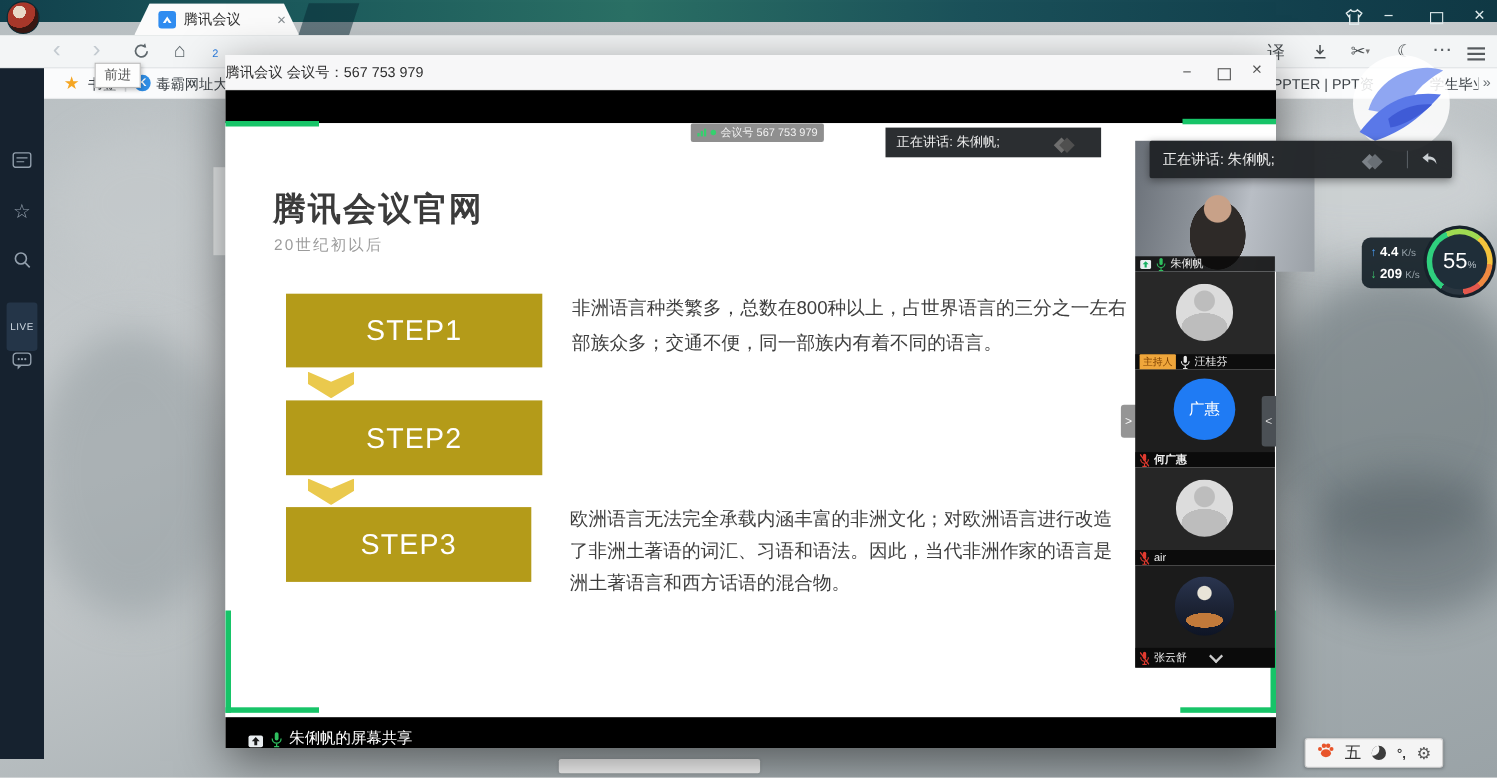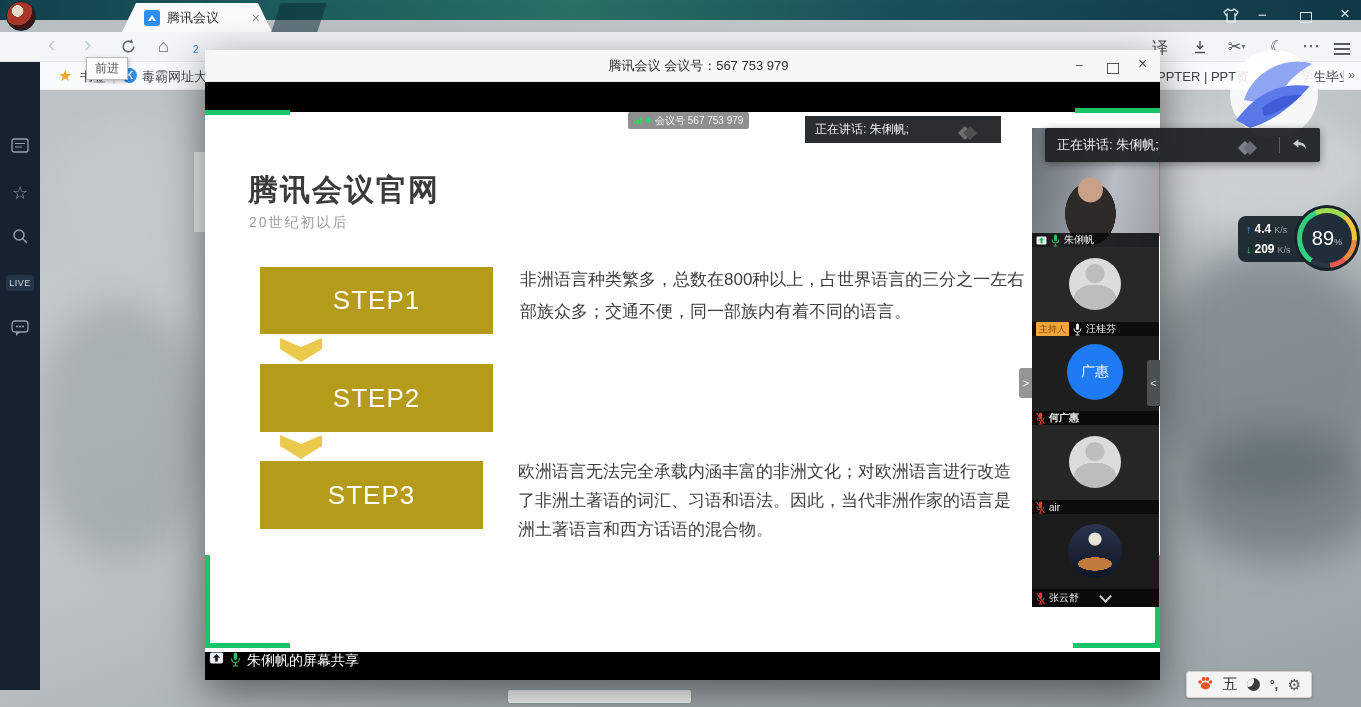--- a/index.html
+++ b/index.html
@@ -32,21 +32,21 @@
   .slide{left:0;top:62px;width:955px;height:540px;background:#fff;overflow:hidden;}
   .gold{background:#b49b19;display:flex;align-items:center;justify-content:center;color:#fff;font-size:26px;letter-spacing:1px;}
   .chev{clip-path:polygon(0 0,50% 38%,100% 0,100% 46%,50% 100%,0 46%);background:#eac94d;}
   .para{font-size:17px;color:#3e3e3e;white-space:pre;}
   .green{background:#17c468;z-index:5;}
   .panel{left:827px;top:78px;width:127px;height:479px;z-index:6;}
   .tile{left:0;width:127px;overflow:hidden;}
   .nbar{position:absolute;left:0;bottom:0;width:127px;background:rgba(8,8,8,.85);display:flex;align-items:center;padding:0 4px;box-sizing:border-box;gap:4px;}
   .pname{font-size:10px;color:#f0f0f0;white-space:nowrap;overflow:hidden;}
   .gavatar{position:absolute;width:52px;height:52px;border-radius:50%;background:radial-gradient(circle at 50% 30%,#bdbdbd 0 9px,rgba(0,0,0,0) 10px),radial-gradient(ellipse 21px 13px at 50% 76%,#bdbdbd 0 99%,rgba(0,0,0,0) 100%),#dcdcdc;}
-  .mfoot{left:0;top:602px;width:955px;height:28px;background:#000;display:flex;align-items:flex-start;padding-left:4px;gap:6px;box-sizing:border-box;}
+  .mfoot{left:0;top:602px;width:955px;height:28px;background:#000;display:flex;align-items:flex-end;padding-left:20px;gap:6px;box-sizing:border-box;}
   .pill{display:flex;align-items:center;gap:4px;background:rgba(115,115,115,.8);border-radius:2px;padding:0 6px;box-sizing:border-box;}
   .notice{background:rgba(30,33,36,.94);display:flex;align-items:center;color:#eee;}
   .dia{display:inline-block;width:10px;height:10px;transform:rotate(45deg);}
   .caret{width:7px;height:7px;border-right:2px solid #ccc;border-bottom:2px solid #ccc;transform:rotate(45deg);margin-top:-3px;}
   .gauge{left:1294px;top:205px;width:66px;height:66px;border-radius:50%;background:#17222b;z-index:30;}
   .gring{position:absolute;left:3px;top:3px;right:3px;bottom:3px;border-radius:50%;background:conic-gradient(from 215deg,#2fd07e 0 120deg,#9fdb52 120deg 185deg,#f5c33c 185deg 240deg,#ef8a41 240deg 285deg,#e4584d 285deg 318deg,#2a3640 318deg 360deg);}
   .gin{position:absolute;left:8px;top:8px;right:8px;bottom:8px;border-radius:50%;background:#1f2e39;display:flex;align-items:baseline;justify-content:center;padding-top:14px;box-sizing:border-box;}
   .netpill{left:1238px;top:216px;width:88px;height:46px;background:rgba(23,34,42,.93);border-radius:8px;z-index:29;display:flex;flex-direction:column;justify-content:space-evenly;padding:0 8px;box-sizing:border-box;}
   .netrow{display:flex;align-items:baseline;gap:3px;}
   .ime{left:1186px;top:671px;width:126px;height:27px;background:#f4f4f4;border:1px solid #cfcfcf;border-radius:3px;box-shadow:0 1px 3px rgba(0,0,0,.25);box-sizing:border-box;display:flex;align-items:center;justify-content:space-evenly;z-index:30;}
@@ -169,21 +169,21 @@
         </svg>
     </div>
     <div class="a sideic" style="top:120px;font-size:18px;color:#93a0ad;">☆</div>
     <div class="a sideic" style="top:166px;">
       <svg width="17" height="17" viewBox="0 0 17 17">
           <circle cx="7" cy="7" r="5" fill="none" stroke="#93a0ad" stroke-width="1.5"></circle>
           <line x1="10.8" y1="10.8" x2="15" y2="15" stroke="#93a0ad" stroke-width="1.5"></line>
         </svg>
     </div>
     <div class="a sideic" style="top:213px;">
-      <span style="font-size:9px;color:#cfd9e2;background:#243548;border-radius:3px;padding:3px 3px;letter-spacing:.5px;">LIVE</span>
+      <span style="font-size:9px;color:#cfd9e2;background:#243548;border-radius:3px;padding:17px 3px;letter-spacing:.5px;">LIVE</span>
     </div>
     <div class="a sideic" style="top:258px;">
       <svg width="18" height="17" viewBox="0 0 18 17">
           <rect x="1" y="1" width="16" height="11" rx="3" fill="none" stroke="#93a0ad" stroke-width="1.3"></rect>
           <polygon points="5,12 5,16 9,12" fill="#93a0ad"></polygon>
           <circle cx="6" cy="6.5" r="1" fill="#93a0ad"></circle>
           <circle cx="9" cy="6.5" r="1" fill="#93a0ad"></circle>
           <circle cx="12" cy="6.5" r="1" fill="#93a0ad"></circle>
         </svg>
     </div>
@@ -194,21 +194,21 @@
       <circle cx="52" cy="46" r="44" fill="rgba(255,255,255,.85)"></circle>
       <path d="M22 52 C32 20, 68 8, 90 16 C70 28, 60 38, 56 58 Z" fill="#8fa6f2"></path>
       <path d="M14 72 C34 46, 56 34, 88 38 C72 56, 54 72, 28 80 Z" fill="#5a78e8"></path>
       <path d="M40 60 C52 50, 66 46, 80 47 C68 58, 54 66, 42 68 Z" fill="#3f5bd6"></path>
     </svg>
   </div>
 
   <div class="a tooltip">前进</div>
 
   <div class="a mwin">
-    <div class="a mtitle flex" style="justify-content:center;padding-left:32px;">
+    <div class="a mtitle flex" style="justify-content:flex-start;">
       <span style="font-size:13px;color:#2f2f2f;">腾讯会议 会议号：567 753 979</span>
       <span class="a" style="left:870px;top:7px;font-size:14px;color:#555;">−</span>
       <span class="a" style="left:902px;top:10px;"><span class="restore" style="border-color:#555;"></span></span>
       <span class="a" style="left:933px;top:5px;font-size:16px;color:#555;">×</span>
     </div>
     <div class="a mstrip"></div>
 
     <div class="a slide">
 
       <div class="a pill" style="left:423px;top:0;height:17px;">
@@ -255,21 +255,21 @@
     <div class="a green" style="left:0;top:60px;width:85px;height:5px;"></div>
     <div class="a green" style="left:870px;top:58px;width:85px;height:5px;"></div>
     <div class="a green" style="left:0;top:505px;width:5px;height:93px;"></div>
     <div class="a green" style="left:0;top:593px;width:85px;height:5px;"></div>
     <div class="a green" style="left:868px;top:593px;width:87px;height:5px;"></div>
     <div class="a green" style="left:950px;top:106px;width:5px;height:80px;"></div>
     <div class="a green" style="left:950px;top:505px;width:5px;height:93px;"></div>
 
     <div class="a panel">
 
-      <div class="a tile" style="top:0;height:119px;background:radial-gradient(circle 13px at 46% 52%,#c8a188 0 12px,rgba(0,0,0,0) 13px),radial-gradient(ellipse 42px 52px at 46% 72%,#2e2a28 0 60%,rgba(0,0,0,0) 61%),linear-gradient(100deg,#6a7078 0%,#8b9198 35%,#b9bec5 62%,#9aa0a6 100%);">
+      <div class="a tile" style="top:0;height:119px;background:radial-gradient(circle 13px at 46% 52%,#c8a188 0 12px,rgba(0,0,0,0) 13px),radial-gradient(ellipse 42px 52px at 46% 72%,#2e2a28 0 60%,rgba(0,0,0,0) 61%),linear-gradient(100deg,#6a7078 0%,#8b9198 35%,#b9bec5 62%,#9aa0a6 100%);padding-left:36px;">
         <div class="nbar" style="height:14px;">
           <svg width="11" height="9" viewBox="0 0 12 10">
               <rect x="0.5" y="0.5" width="11" height="9" rx="1.5" fill="#e9edf0"></rect>
               <path d="M6 1.6 L9 4.8 H7.1 V8 H4.9 V4.8 H3 Z" fill="#17b062"></path>
             </svg>
           <svg width="9" height="13" viewBox="0 0 9 13">
               <rect x="3" y="0.5" width="3" height="6.5" rx="1.5" fill="#2fbf5f"></rect>
               <path d="M1 5.5a3.5 3.7 0 0 0 7 0" fill="none" stroke="#2fbf5f"></path>
               <path d="M4.5 9.5v2M2.5 12h4" stroke="#2fbf5f"></path>
             </svg>
@@ -369,21 +369,21 @@
     </div>
     <div class="netrow">
       <span style="color:#3ec46d;font-size:11px;font-weight:bold;">↓</span>
       <span style="color:#fff;font-size:12px;font-weight:bold;">209</span>
       <span style="color:#97a2aa;font-size:9px;">K/s</span>
     </div>
   </div>
   <div class="a gauge">
     <div class="gring"></div>
     <div class="gin">
-      <span style="color:#fff;font-size:20px;">89</span>
+      <span style="color:#fff;font-size:20px;">55</span>
       <span style="color:#b9c2c9;font-size:9px;">%</span>
     </div>
   </div>
 
   <div class="a ime">
     <span>
       <svg width="16" height="16" viewBox="0 0 16 16">
           <circle cx="3" cy="7" r="1.8" fill="#e8542a"></circle>
           <circle cx="6.6" cy="4" r="2" fill="#e8542a"></circle>
           <circle cx="10.4" cy="4" r="2" fill="#e8542a"></circle>

